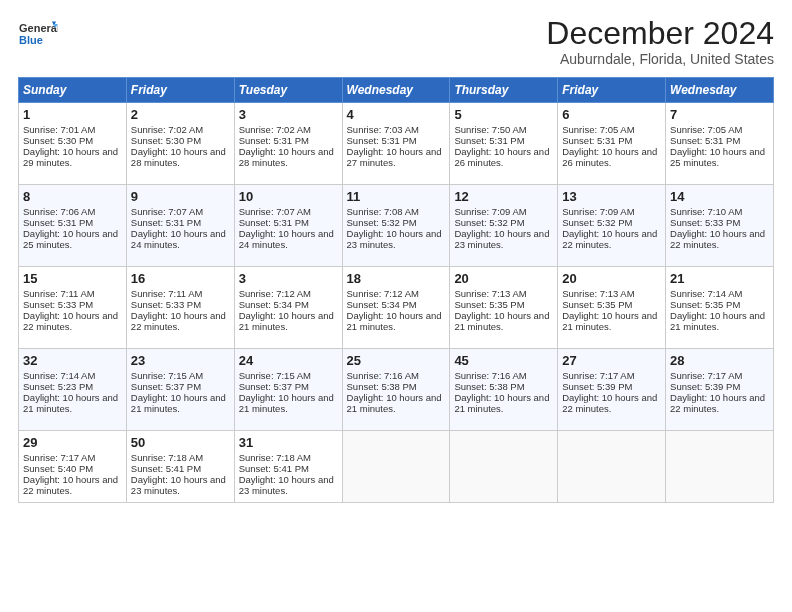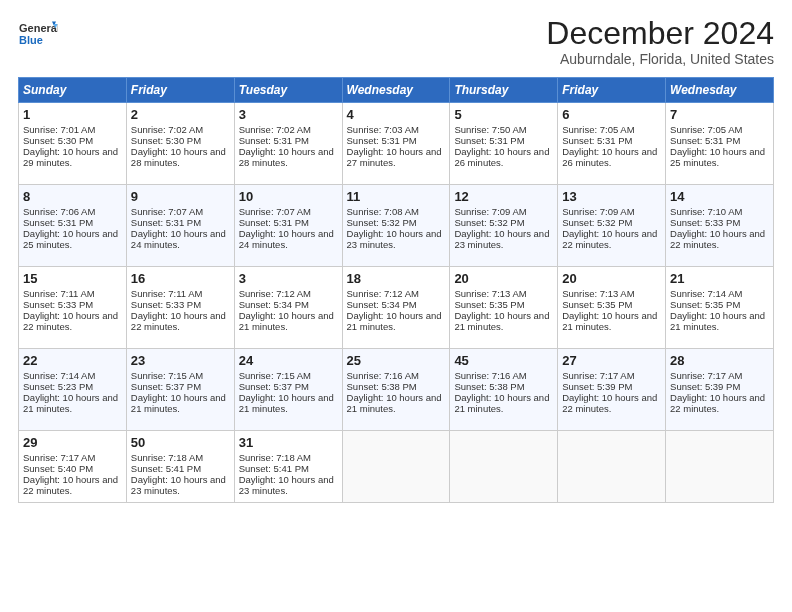--- a/index.html
+++ b/index.html
@@ -133,21 +133,21 @@
         <tr>
           <td><span class="day-number">15</span><span>Sunrise: 7:11 AM</span><br><span>Sunset: 5:33 PM</span><br><span>Daylight: 10 hours and 22 minutes.</span></td>
           <td><span class="day-number">16</span><span>Sunrise: 7:11 AM</span><br><span>Sunset: 5:33 PM</span><br><span>Daylight: 10 hours and 22 minutes.</span></td>
           <td><span class="day-number">3</span><span>Sunrise: 7:12 AM</span><br><span>Sunset: 5:34 PM</span><br><span>Daylight: 10 hours and 21 minutes.</span></td>
           <td><span class="day-number">18</span><span>Sunrise: 7:12 AM</span><br><span>Sunset: 5:34 PM</span><br><span>Daylight: 10 hours and 21 minutes.</span></td>
           <td><span class="day-number">20</span><span>Sunrise: 7:13 AM</span><br><span>Sunset: 5:35 PM</span><br><span>Daylight: 10 hours and 21 minutes.</span></td>
           <td><span class="day-number">20</span><span>Sunrise: 7:13 AM</span><br><span>Sunset: 5:35 PM</span><br><span>Daylight: 10 hours and 21 minutes.</span></td>
           <td><span class="day-number">21</span><span>Sunrise: 7:14 AM</span><br><span>Sunset: 5:35 PM</span><br><span>Daylight: 10 hours and 21 minutes.</span></td>
         </tr>
         <tr>
-          <td><span class="day-number">22</span><span>Sunrise: 7:14 AM</span><br><span>Sunset: 5:23 PM</span><br><span>Daylight: 10 hours and 21 minutes.</span></td>
+          <td><span class="day-number">32</span><span>Sunrise: 7:14 AM</span><br><span>Sunset: 5:23 PM</span><br><span>Daylight: 10 hours and 21 minutes.</span></td>
           <td><span class="day-number">23</span><span>Sunrise: 7:15 AM</span><br><span>Sunset: 5:37 PM</span><br><span>Daylight: 10 hours and 21 minutes.</span></td>
           <td><span class="day-number">24</span><span>Sunrise: 7:15 AM</span><br><span>Sunset: 5:37 PM</span><br><span>Daylight: 10 hours and 21 minutes.</span></td>
           <td><span class="day-number">25</span><span>Sunrise: 7:16 AM</span><br><span>Sunset: 5:38 PM</span><br><span>Daylight: 10 hours and 21 minutes.</span></td>
           <td><span class="day-number">45</span><span>Sunrise: 7:16 AM</span><br><span>Sunset: 5:38 PM</span><br><span>Daylight: 10 hours and 21 minutes.</span></td>
           <td><span class="day-number">27</span><span>Sunrise: 7:17 AM</span><br><span>Sunset: 5:39 PM</span><br><span>Daylight: 10 hours and 22 minutes.</span></td>
           <td><span class="day-number">28</span><span>Sunrise: 7:17 AM</span><br><span>Sunset: 5:39 PM</span><br><span>Daylight: 10 hours and 22 minutes.</span></td>
         </tr>
         <tr class="last-row">
           <td><span class="day-number">29</span><span>Sunrise: 7:17 AM</span><br><span>Sunset: 5:40 PM</span><br><span>Daylight: 10 hours and 22 minutes.</span></td>
           <td><span class="day-number">50</span><span>Sunrise: 7:18 AM</span><br><span>Sunset: 5:41 PM</span><br><span>Daylight: 10 hours and 23 minutes.</span></td>

